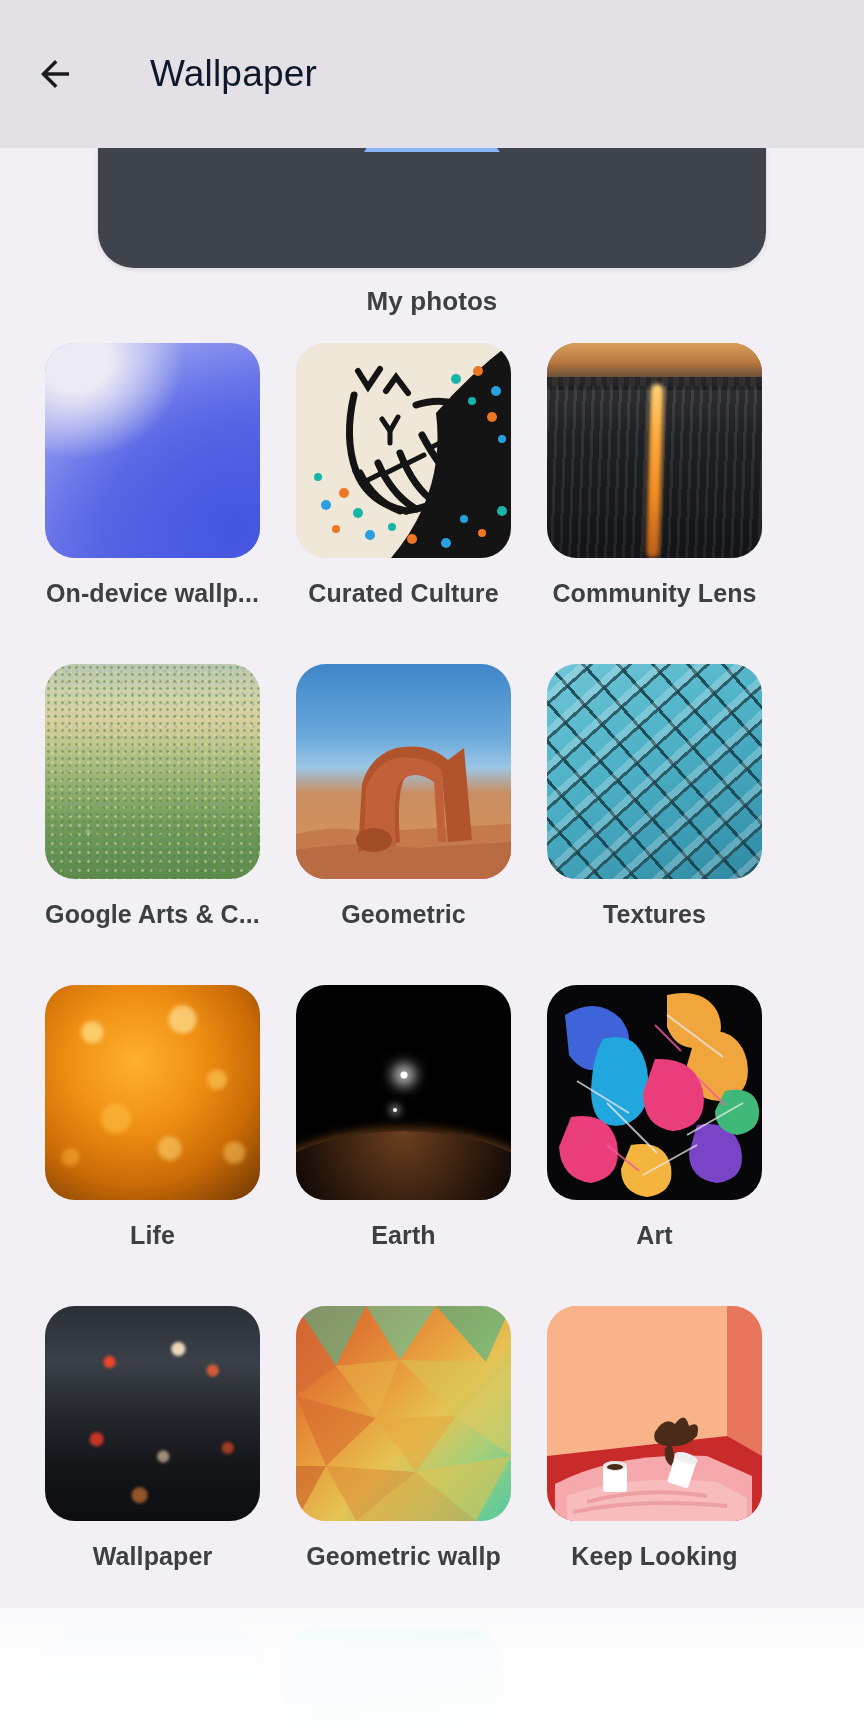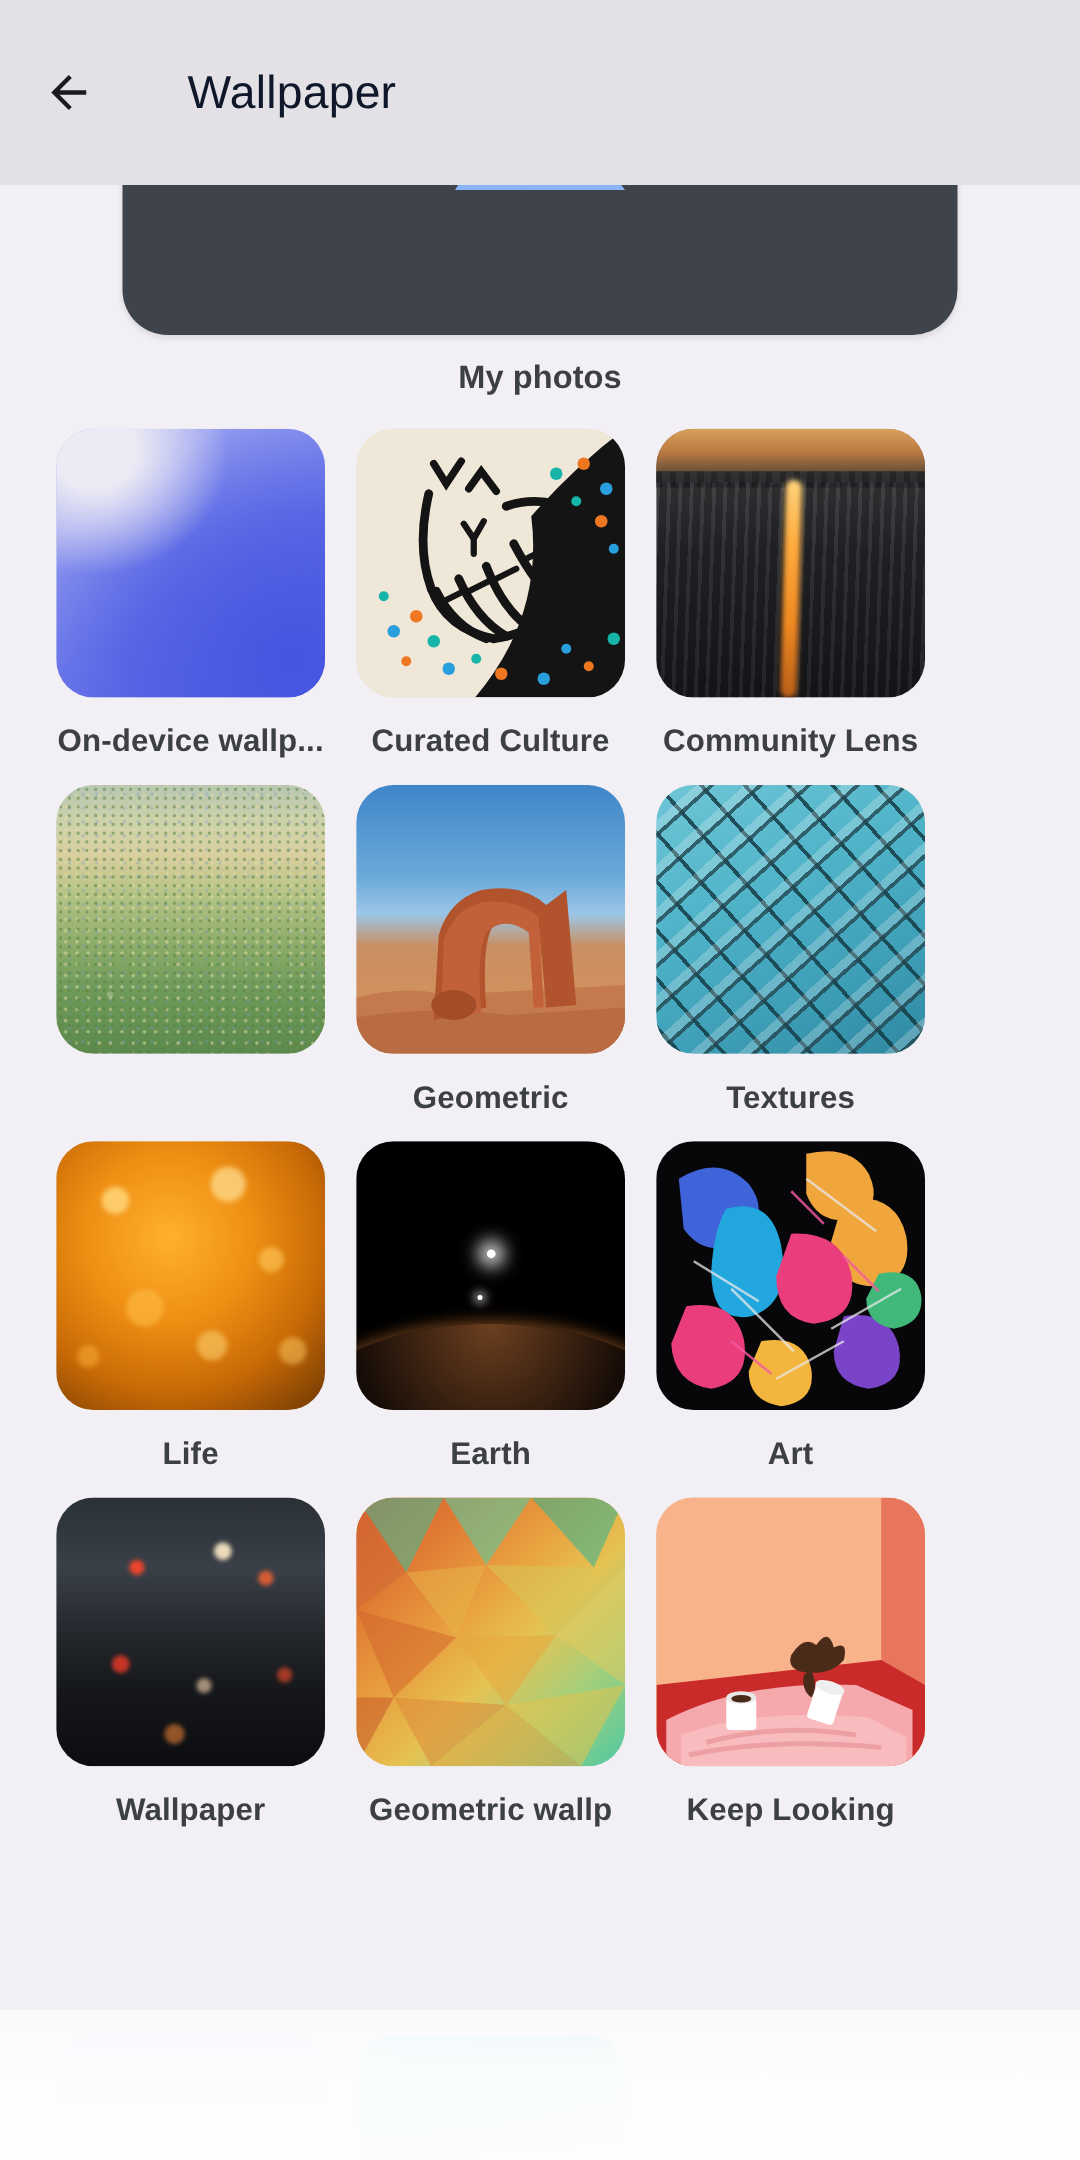--- a/index.html
+++ b/index.html
@@ -37,20 +37,21 @@
   }
 
   
   .grid {
     position:absolute; top:343px; left:45px;
     width:776px;
     display:grid;
     grid-template-columns:repeat(3, 215px);
     column-gap:25px;
     row-gap:0px;
+    gap:36px;
   }
   .cell { width:215px; }
   .thumb {
     width:215px; height:215px;
     border-radius:30px;
     overflow:hidden;
     position:relative;
     background:#dcdce2;
   }
   .cell-label {
@@ -310,20 +311,21 @@
             <div class="cliff-streaks"></div>
           </div>
         </div>
         <div class="cell-label">Community Lens</div>
       </div>
 
       <div class="cell">
         <div class="thumb">
           <div class="art-arts"></div>
         </div>
+        <div class="cell-label">Google Arts &amp; C...</div>
       </div>
 
       <div class="cell">
         <div class="thumb">
           <div class="art-landscapes">
             <svg viewBox="0 0 215 215" width="215" height="215" style="position:absolute;inset:0">
               <path d="M0 170 Q40 160 70 168 L215 160 L215 215 L0 215 Z" fill="#c47a4d"></path>
               <path d="M0 186 Q60 176 120 184 L215 178 L215 215 L0 215 Z" fill="#b96b43"></path>
 
               <path d="M62 188 L66 120 Q74 92 100 84 Q132 78 152 96 L168 84 L176 176 L152 178 L146 112

